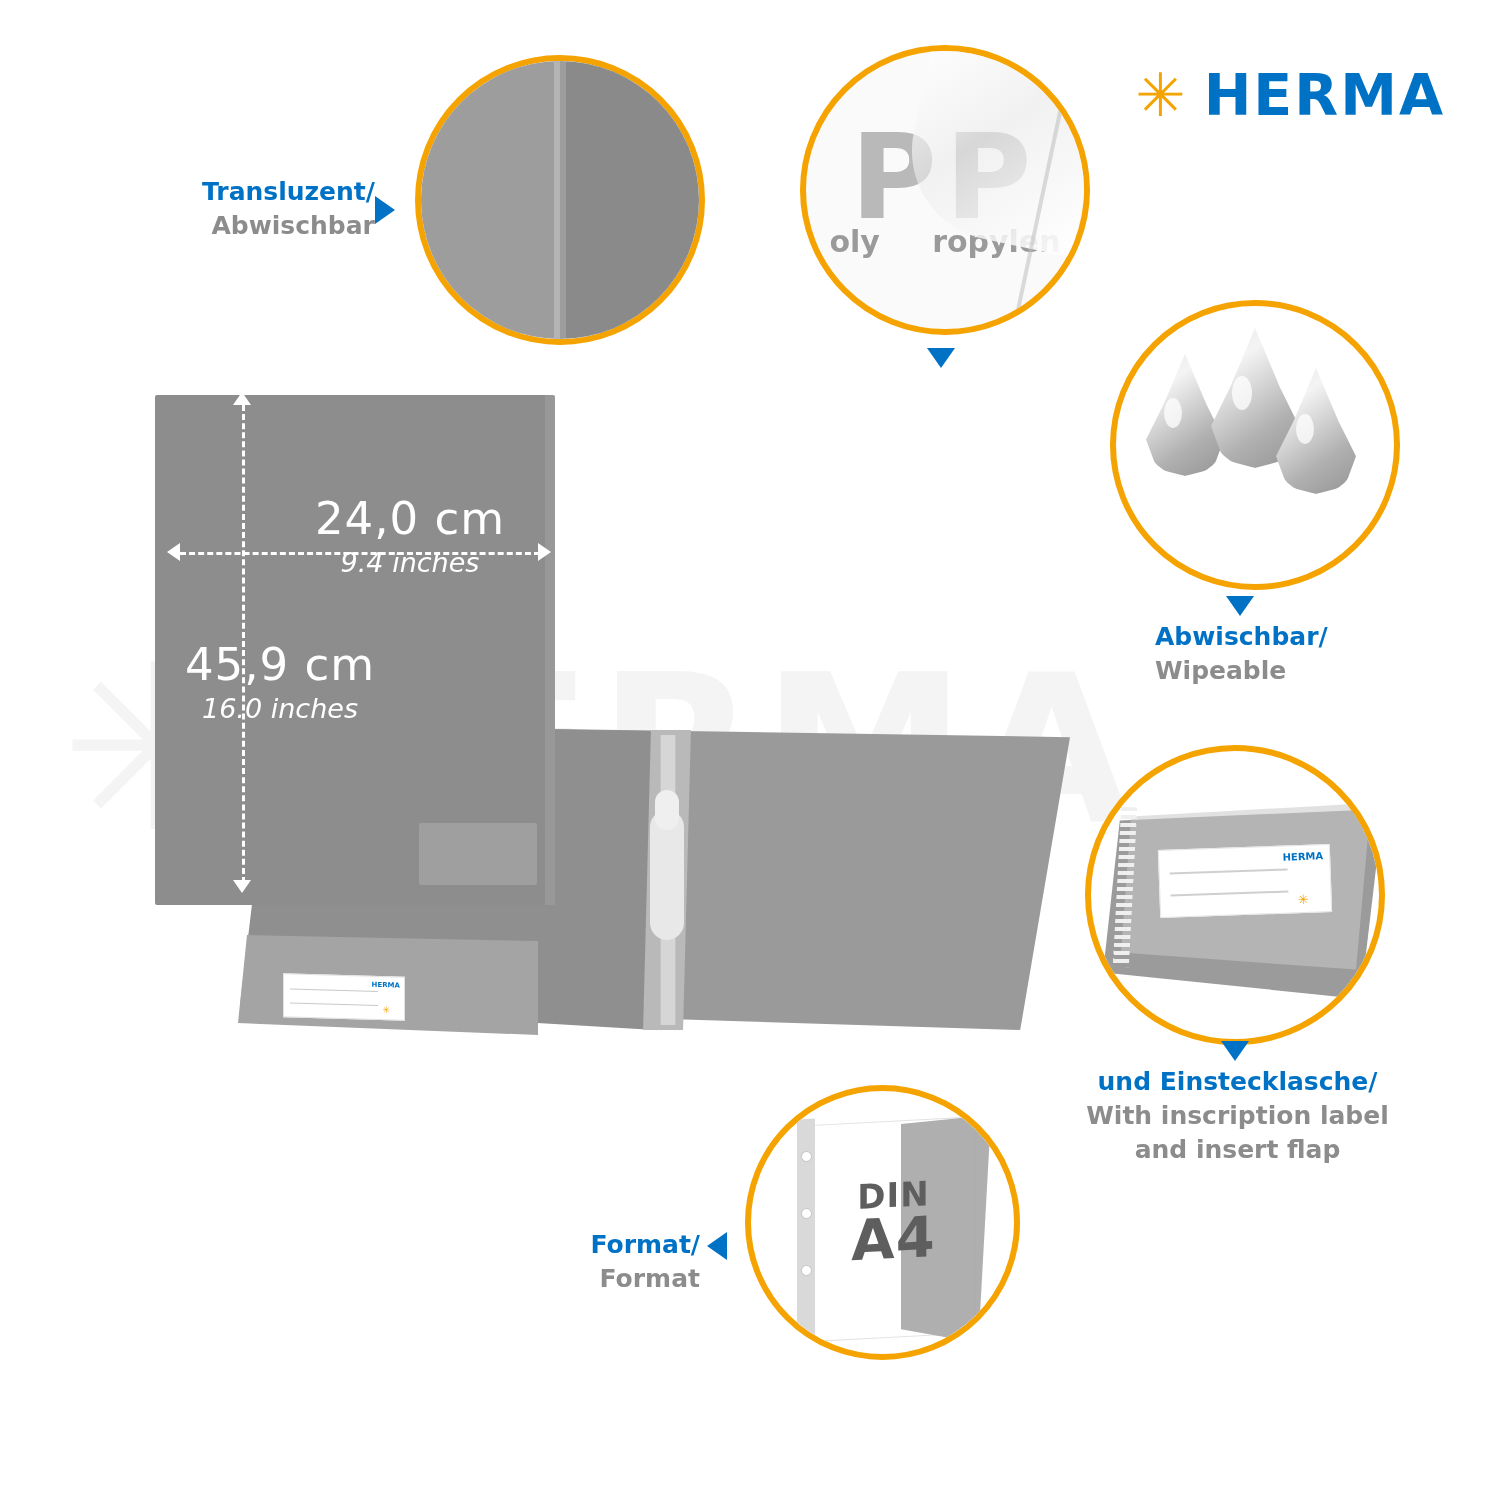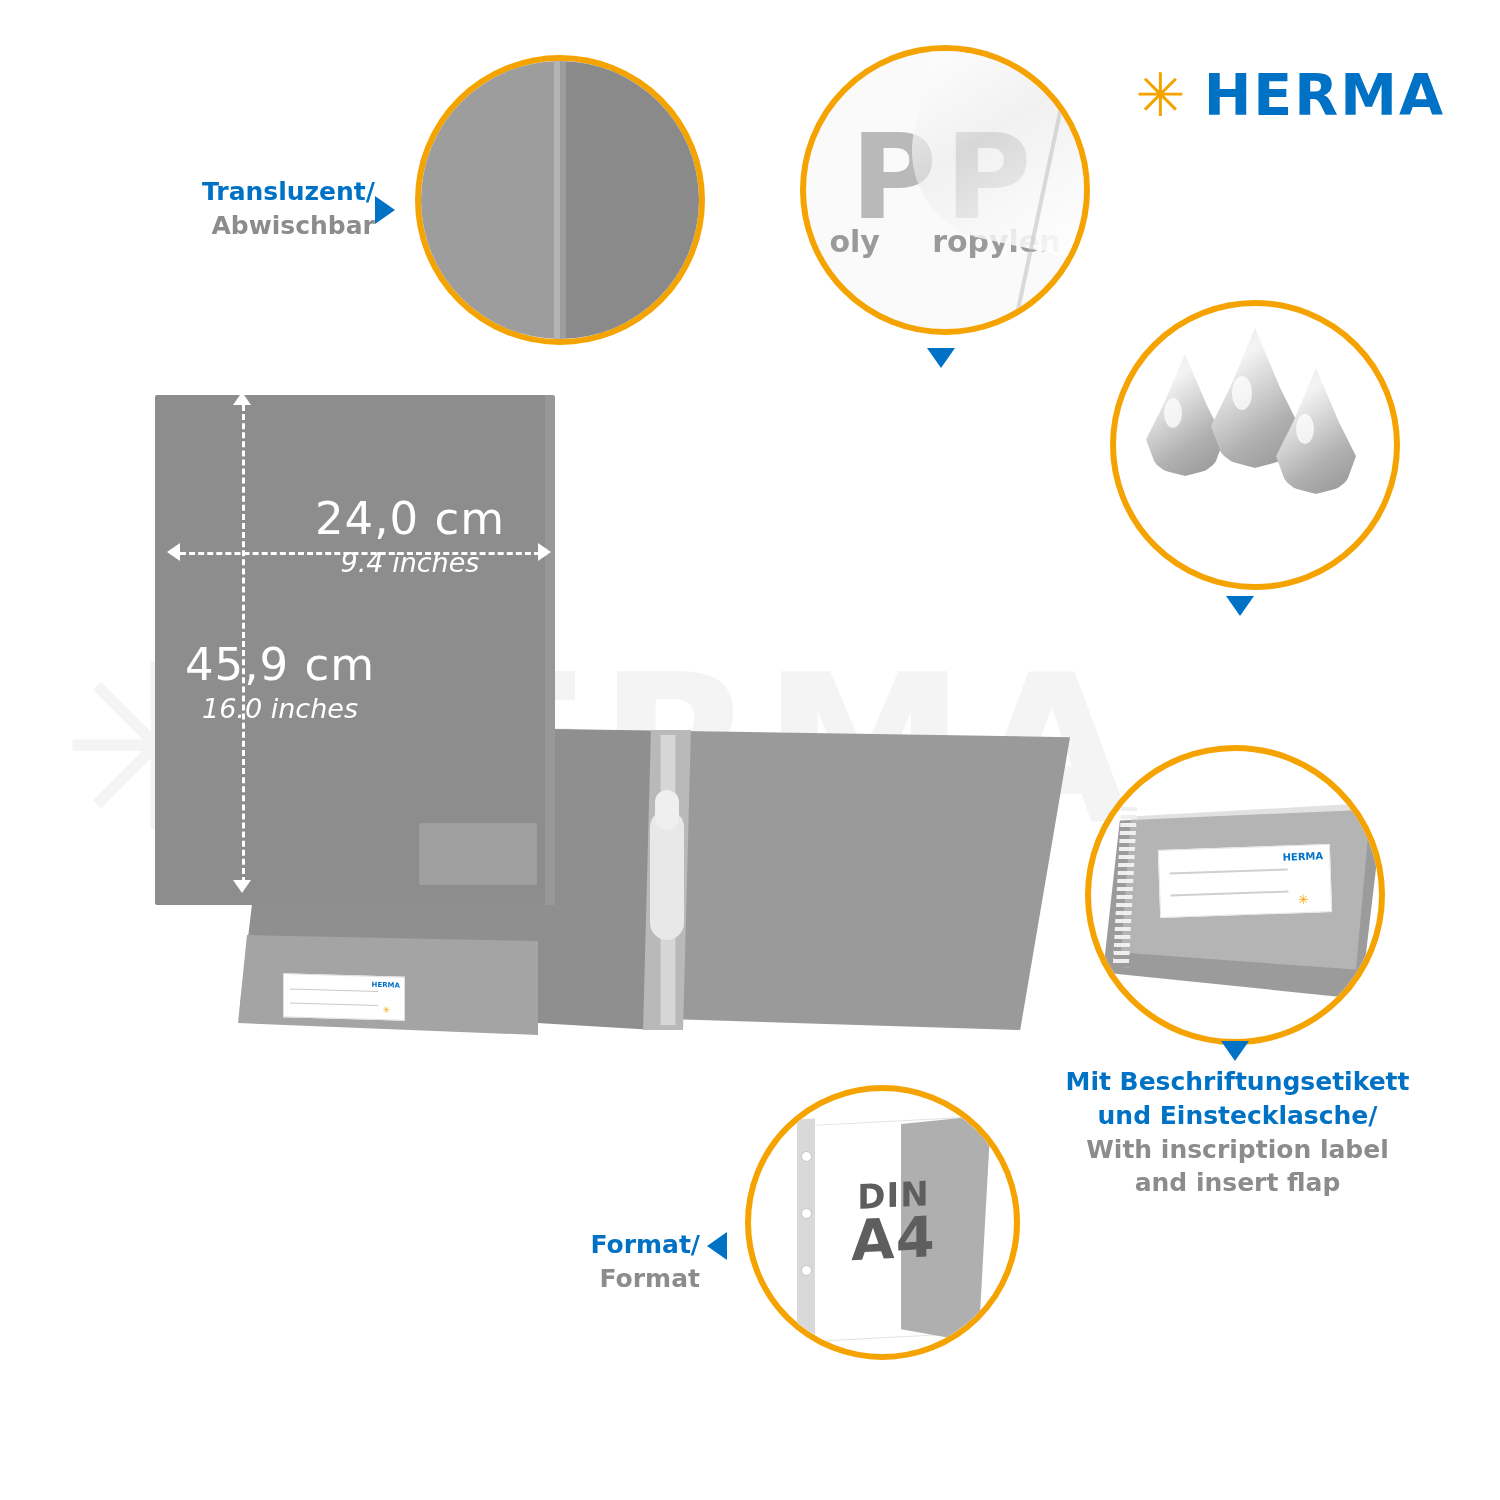--- a/index.html
+++ b/index.html
@@ -323,35 +323,38 @@
     <div class="drop-shape" style="left:30px; top:48px; width:78px; height:122px;"></div>
     <div class="drop-gloss" style="left:48px; top:92px;"></div>
 
     <div class="drop-shape" style="left:95px; top:22px; width:88px; height:140px;"></div>
     <div class="drop-gloss" style="left:116px; top:70px; width:20px; height:34px;"></div>
 
     <div class="drop-shape" style="left:160px; top:62px; width:80px; height:126px;"></div>
     <div class="drop-gloss" style="left:180px; top:108px;"></div>
   </div>
   <div class="arrow arrow-down" style="left:1226px; top:596px;"></div>
+  <div class="caption" id="cap-wipe">
+    <div class="cap-line1">Abwischbar/</div>
+    <div class="cap-line2">Wipeable</div>
+  </div>
 
   <div class="circle" id="circle-label">
     <div class="cl-folder"></div>
     <div class="cl-sheet"></div>
     <div class="cl-perf"></div>
     <div class="cl-label">
       <div class="ln ln1"></div>
       <div class="ln ln2"></div>
       <div class="cl-hm">HERMA</div>
       <div class="cl-st">✳</div>
     </div>
   </div>
   <div class="arrow arrow-down" style="left:1221px; top:1041px;"></div>
   <div class="caption" id="cap-insert">
-    <div class="cap-line1">Mit Beschriftungsetikett</div>
     <div class="cap-line1">und Einstecklasche/</div>
     <div class="cap-line2">With inscription label</div>
     <div class="cap-line2">and insert flap</div>
   </div>
 
   <div class="circle" id="circle-a4">
     <div class="a4-doc"></div>
     <div class="a4-cover"></div>
     <div class="a4-spine"></div>
     <div class="a4-holes">

